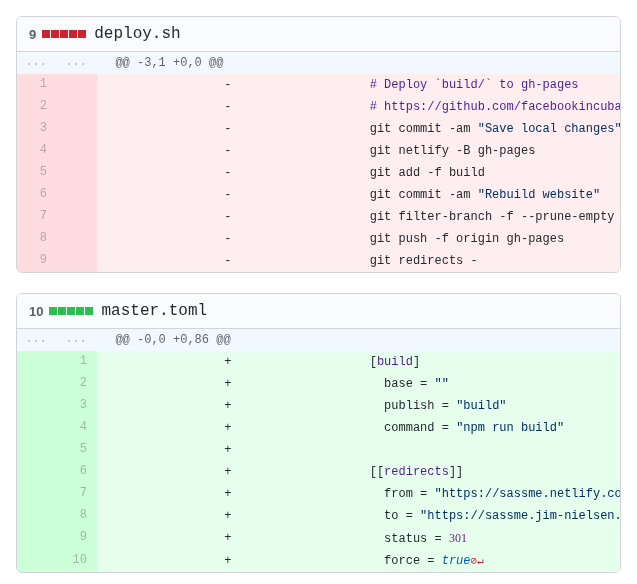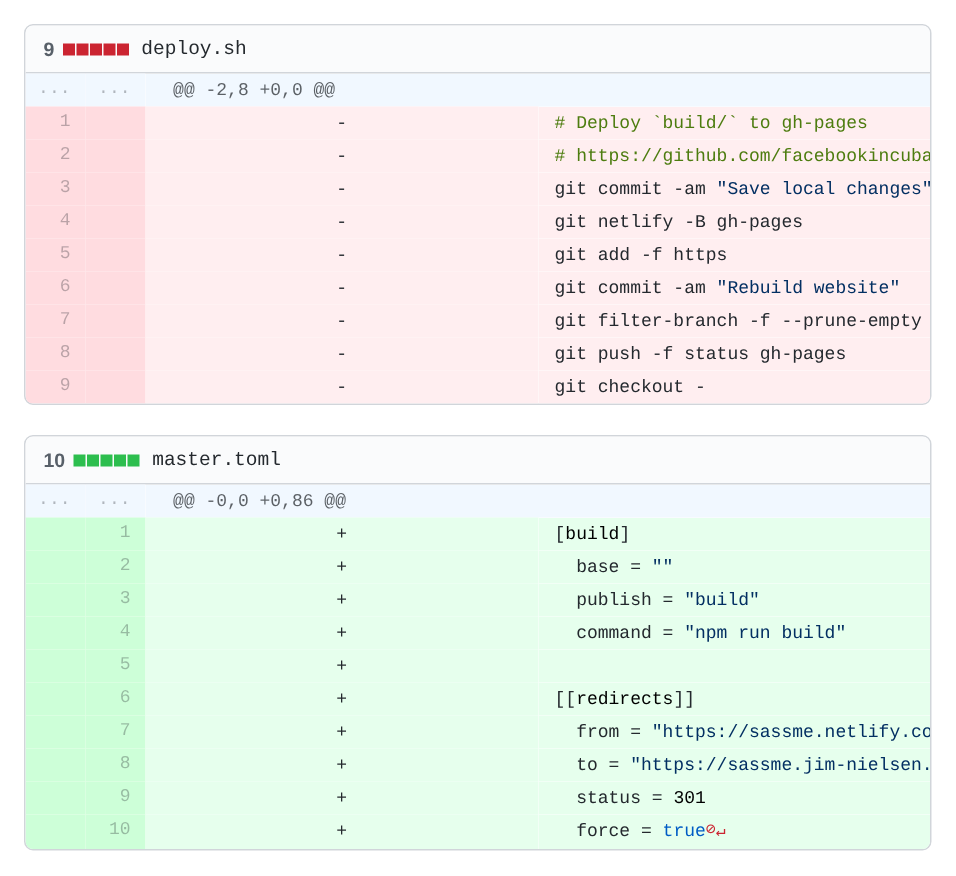--- a/index.html
+++ b/index.html
@@ -38,21 +38,21 @@
   }
   .sq {
     width: 8px;
     height: 8px;
     display: inline-block;
   }
   .sq-add { background: #2cbe4e; }
   .sq-del { background: #cb2431; }
   .file-name {
     font-family: SFMono-Regular, Consolas, "Liberation Mono", Menlo, monospace;
-    font-size: 13px;
+    font-size: 16px;
     color: #24292e;
   }
   table.diff {
     width: 100%;
     border-collapse: collapse;
     table-layout: fixed;
     font-family: SFMono-Regular, Consolas, "Liberation Mono", Menlo, monospace;
     font-size: 12px;
     line-height: 20px;
   }
@@ -75,25 +75,25 @@
     overflow: hidden;
   }
   .hunk td { background: #f1f8ff; color: rgba(27,31,35,0.7); }
   .hunk .ln { color: rgba(27,31,35,0.3); }
   .del td.cell-bg { background: #ffeef0; }
   .del .ln { background: #ffdce0; }
   .del .marker { background: #ffeef0; }
   .add td.cell-bg { background: #e6ffed; }
   .add .ln { background: #cdffd8; }
   .add .marker { background: #e6ffed; }
-  .tok-comment { color: #4d7c0f; }
+  .tok-comment { color: #4c1d95; }
   .tok-str { color: #032f62; }
-  .tok-ent { color: #000000; text-align: right; }
-  .tok-num { color: #000000; }
-  .tok-bool { color: #005cc5; }
+  .tok-ent { color: #4c1d95; text-align: right; }
+  .tok-num { color: #701a75; font-family: Liberation Serif, serif; }
+  .tok-bool { color: #005cc5; font-style: italic; }
   .eof { color: #cb2431; vertical-align: middle; }
   .eof-arrow { color: #cb2431; }
   .ellipsis { font-weight: 400; }
 </style>
 </head>
 <body>
 
 <div id="root">
     <div class="file-block">
       <div class="file-header">
@@ -105,21 +105,21 @@
           <span class="sq sq-del"></span>
           <span class="sq sq-del"></span>
         </span>
         <span class="file-name">deploy.sh</span>
       </div>
       <table class="diff">
         <tbody>
           <tr class="hunk">
             <td class="ln"><span class="ellipsis">...</span></td>
             <td class="ln"><span class="ellipsis">...</span></td>
-            <td class="code" colspan="2">  @@ -2,8 +0,0 @@</td>
+            <td class="code" colspan="2">  @@ -3,1 +0,0 @@</td>
           </tr>
           <tr class="del">
             <td class="ln">1</td>
             <td class="ln"></td>
             <td class="marker cell-bg">-</td>
             <td class="code cell-bg"><span class="tok-comment"> # Deploy `build/` to gh-pages</span></td>
           </tr>
           <tr class="del">
             <td class="ln">2</td>
             <td class="ln"></td>
@@ -135,45 +135,45 @@
           <tr class="del">
             <td class="ln">4</td>
             <td class="ln"></td>
             <td class="marker cell-bg">-</td>
             <td class="code cell-bg"> git netlify -B gh-pages</td>
           </tr>
           <tr class="del">
             <td class="ln">5</td>
             <td class="ln"></td>
             <td class="marker cell-bg">-</td>
-            <td class="code cell-bg"> git add -f https</td>
+            <td class="code cell-bg"> git add -f build</td>
           </tr>
           <tr class="del">
             <td class="ln">6</td>
             <td class="ln"></td>
             <td class="marker cell-bg">-</td>
             <td class="code cell-bg"> git commit -am <span class="tok-str">"Rebuild website"</span></td>
           </tr>
           <tr class="del">
             <td class="ln">7</td>
             <td class="ln"></td>
             <td class="marker cell-bg">-</td>
             <td class="code cell-bg"> git filter-branch -f --prune-empty --subdirectory-filter build</td>
           </tr>
           <tr class="del">
             <td class="ln">8</td>
             <td class="ln"></td>
             <td class="marker cell-bg">-</td>
-            <td class="code cell-bg"> git push -f status gh-pages</td>
+            <td class="code cell-bg"> git push -f origin gh-pages</td>
           </tr>
           <tr class="del">
             <td class="ln">9</td>
             <td class="ln"></td>
             <td class="marker cell-bg">-</td>
-            <td class="code cell-bg"> git checkout -</td>
+            <td class="code cell-bg"> git redirects -</td>
           </tr>
         </tbody>
       </table>
     </div>
     <div class="file-block">
       <div class="file-header">
         <span class="diff-count">10</span>
         <span class="diff-squares">
           <span class="sq sq-add"></span>
           <span class="sq sq-add"></span>

